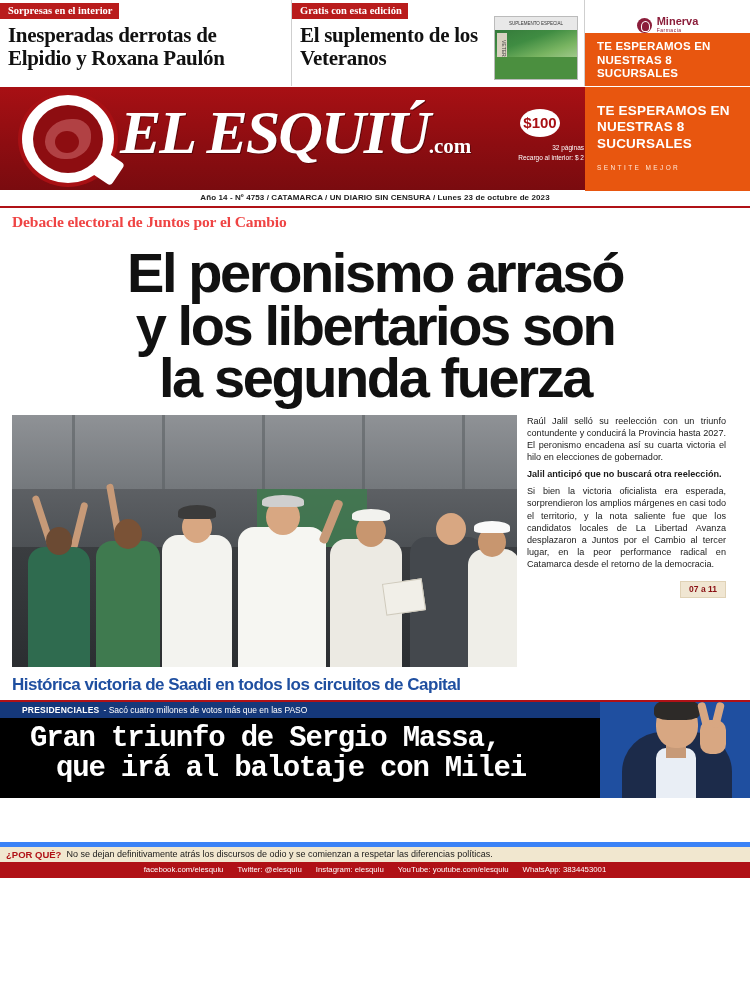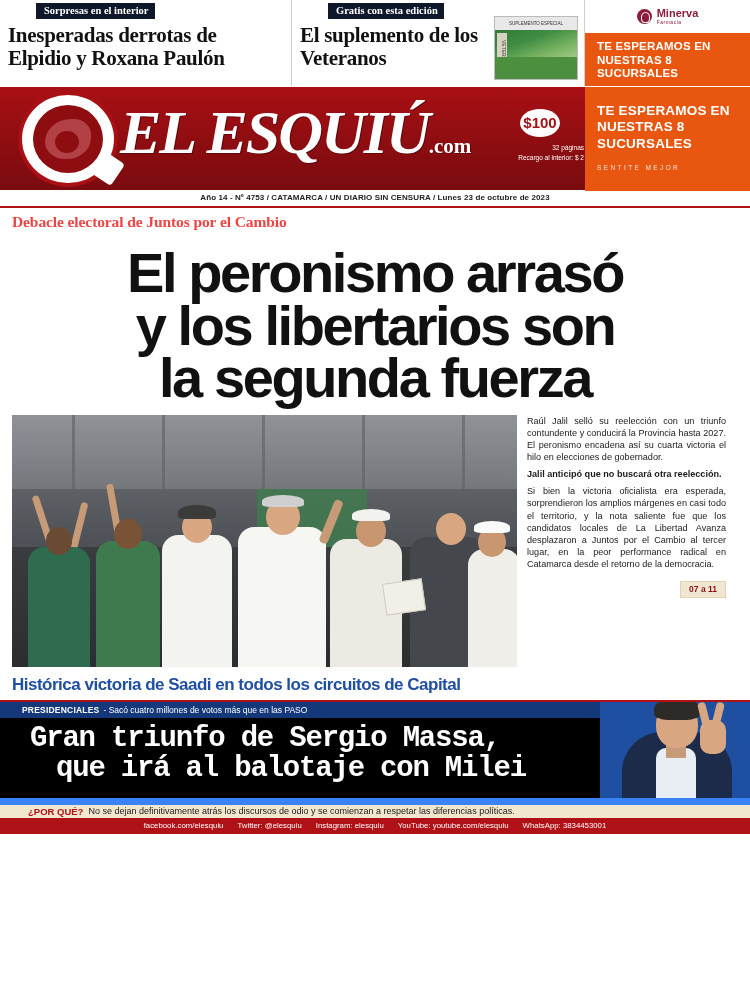--- a/index.html
+++ b/index.html
@@ -13,26 +13,25 @@
   .page { width: 750px; height: 988px; position: relative; background: #fff; }
 
   
   .topstrip { display: flex; height: 86px; width: 750px; }
   .ts-col { position: relative; }
   .ts-col1 { width: 292px; border-right: 1px solid #cfcfcf; }
   .ts-col2 { width: 293px; border-right: 1px solid #cfcfcf; }
   .ts-col3 { width: 165px; background: #e8560f; color: #fff; }
 
   .kicker-red {
-    background: #0f172a; color: #fff;
+    background: #b91c1c; color: #fff;
     font-family: "Liberation Serif", serif;
     font-weight: bold; font-size: 10.5px;
     padding: 2px 6px 3px 8px;
     display: inline-block;
-    margin-left: 36px;
   }
   .ts-headline {
     font-family: "Liberation Serif", serif;
     font-weight: bold;
     font-size: 21px;
     line-height: 1.08;
     color: #111;
     padding: 5px 8px 0 8px;
     letter-spacing: -0.3px;
   }
@@ -56,21 +55,21 @@
     writing-mode: vertical-rl; text-align: center;
     font-family: "Liberation Sans", sans-serif;
   }
   .suppl-img .grass {
     position: absolute; left: 0; bottom: 0; width: 100%; height: 22px;
     background: #4b8f3f;
   }
 
   
   .minerva-top {
-    height: 34px; background: #fff; display: flex; align-items: center;
+    height: 34px; background: #fff; display: flex; align-items: flex-end;
     justify-content: center; gap: 5px; border-bottom: 1px solid #e8560f;
   }
   .minerva-logo-circle {
     width: 15px; height: 15px; border-radius: 50%;
     background: #8b1d3a; position: relative;
   }
   .minerva-logo-circle:after {
     content: ""; position: absolute; left: 4px; top: 3px;
     width: 7px; height: 9px; border: 1.5px solid #fff; border-radius: 50% 50% 40% 40%;
   }
@@ -302,21 +301,21 @@
   }
   .pres-photo .finger1, .pres-photo .finger2 {
     position: absolute; width: 8px; height: 26px; background: #d8a782; border-radius: 5px;
   }
   .pres-photo .finger1 { left: 100px; bottom: 70px; transform: rotate(-14deg); }
   .pres-photo .finger2 { left: 114px; bottom: 70px; transform: rotate(14deg); }
 
   
   .porque {
     height: 20px; background: #f1e7cf; display: flex; align-items: center;
-    padding-left: 28px; border-top: 7px solid #3b82f6;
+    padding-left: 6px; border-top: 5px solid #3b82f6; margin-top: 44px;
   }
   .porque .q {
     color: #b01116; font-family: "Liberation Sans", sans-serif;
     font-weight: bold; font-size: 9.5px; margin-right: 5px;
   }
   .porque .t {
     color: #1a1a1a; font-family: "Liberation Sans", sans-serif; font-size: 9px;
   }
 
   

